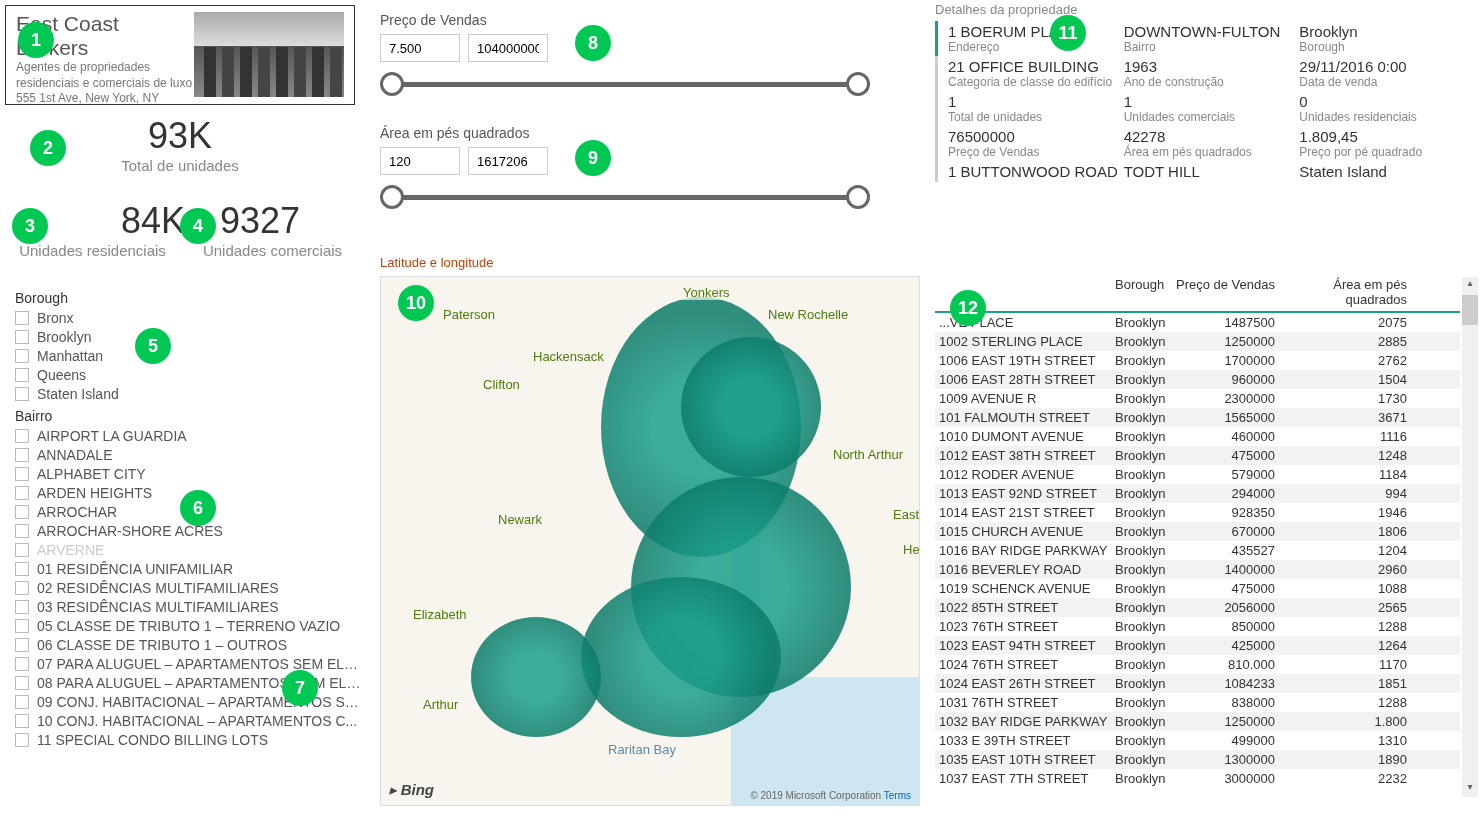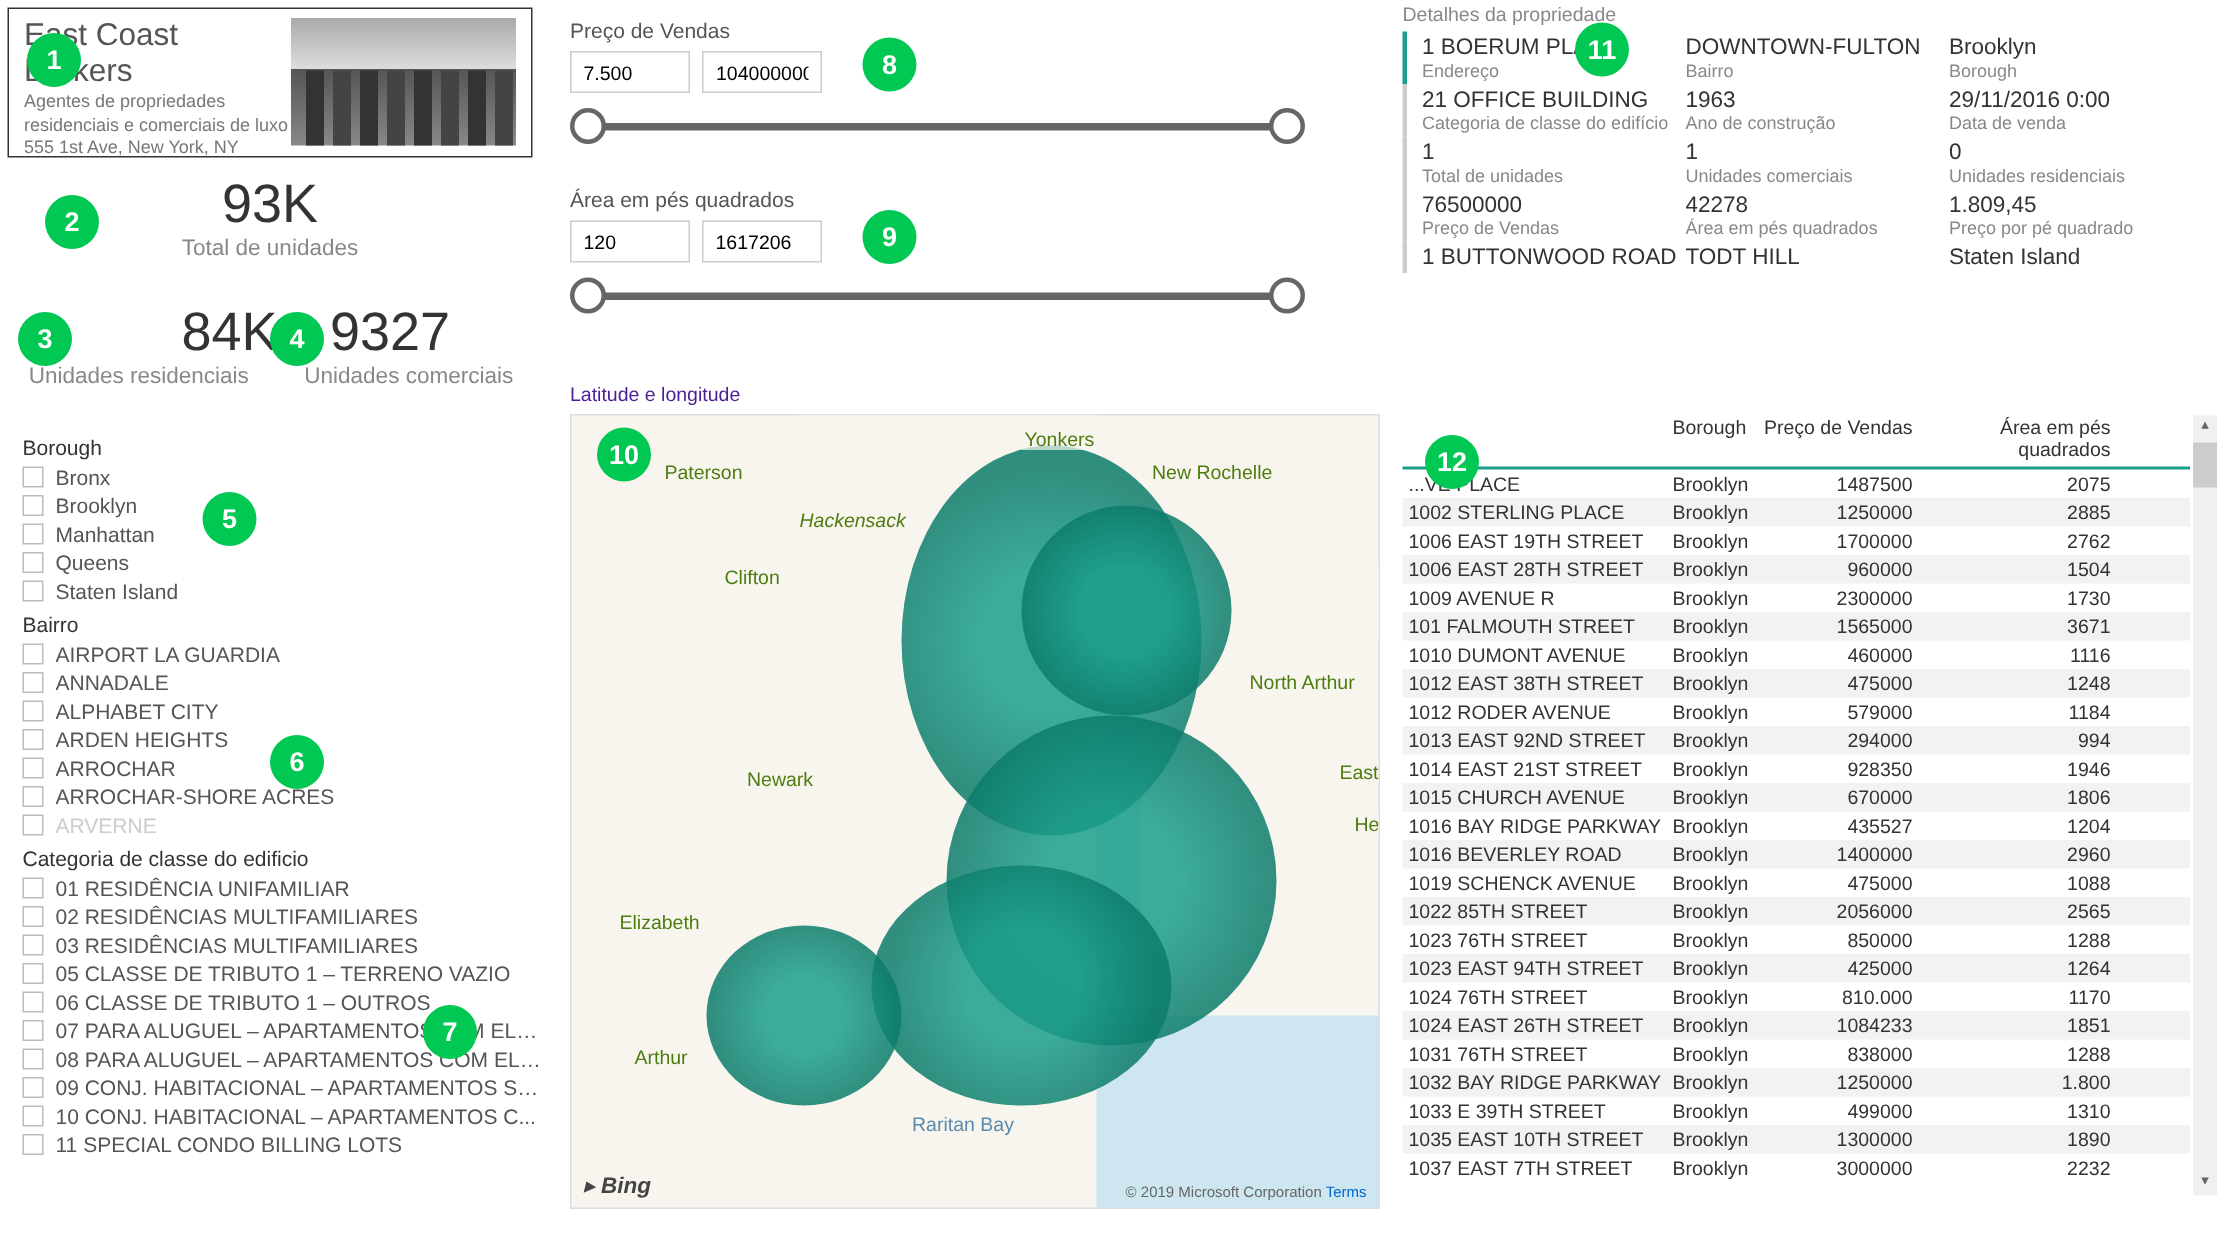--- a/index.html
+++ b/index.html
@@ -21,21 +21,21 @@
 .filter-label { font-size: 14px; color: #555; white-space: nowrap; overflow: hidden; text-overflow: ellipsis; }
 .filter-label.faded { color: #ccc; }
 .slider-block { position: absolute; }
 .slider-title { font-size: 14px; color: #555; margin-bottom: 6px; }
 .slider-inputs { display: flex; gap: 8px; margin-bottom: 10px; }
 .slider-input { width: 80px; height: 28px; border: 1px solid #ccc; padding: 4px 8px; font-size: 13px; }
 .slider-track { position: relative; width: 490px; height: 24px; }
 .slider-bar { position: absolute; top: 10px; left: 12px; right: 12px; height: 5px; background: #666; border-radius: 3px; }
 .slider-handle { position: absolute; top: 0; width: 24px; height: 24px; border: 3px solid #666; border-radius: 50%; background: #fff; }
 .map-block { position: absolute; left: 380px; top: 255px; width: 540px; }
-.map-title { font-size: 13px; color: #4c1d95; margin-bottom: 6px; }
+.map-title { font-size: 13px; color: #c2410c; margin-bottom: 6px; }
 .map-canvas { width: 540px; height: 530px; background: #cde6f0; position: relative; overflow: hidden; border: 1px solid #ddd; }
 .map-land { position: absolute; background: #f7f5ed; }
 .map-label { position: absolute; font-size: 13px; color: #4d7c0f; background: rgba(247,245,237,0.7); padding: 0 2px; }
 .map-cluster { position: absolute; background: radial-gradient(circle, #1b9e8a 30%, #0d7c6b 70%); border-radius: 50%; opacity: 0.85; }
 .map-bing { position: absolute; left: 8px; bottom: 6px; font-size: 15px; font-style: italic; font-weight: bold; color: #444; }
 .map-copy { position: absolute; right: 8px; bottom: 4px; font-size: 10px; color: #666; }
 .map-copy a { color: #0066cc; }
 .details-panel { position: absolute; left: 935px; top: 2px; width: 540px; }
 .details-title { font-size: 13px; color: #888; margin-bottom: 4px; }
 .details-row { display: flex; border-left: 3px solid #ccc; padding-left: 10px; margin-bottom: 0px; padding-top:2px; padding-bottom:2px; }
@@ -147,21 +147,20 @@
       </div>
       <div class="filter-item">
         <div class="filter-checkbox"></div>
         <div class="filter-label">ARROCHAR-SHORE ACRES</div>
       </div>
       <div class="filter-item">
         <div class="filter-checkbox"></div>
         <div class="filter-label faded">ARVERNE</div>
       </div>
     </div>
-  <div class="filter-title" style="margin-top:6px;">Categoria de classe do edificio</div>
   <div id="cat-list">
       <div class="filter-item">
         <div class="filter-checkbox"></div>
         <div class="filter-label">01 RESIDÊNCIA UNIFAMILIAR</div>
       </div>
       <div class="filter-item">
         <div class="filter-checkbox"></div>
         <div class="filter-label">02 RESIDÊNCIAS MULTIFAMILIARES</div>
       </div>
       <div class="filter-item">
@@ -234,21 +233,21 @@
 
     <div class="map-cluster" style="left:220px; top:20px; width:200px; height:260px;"></div>
     <div class="map-cluster" style="left:250px; top:200px; width:220px; height:220px;"></div>
     <div class="map-cluster" style="left:200px; top:300px; width:200px; height:160px;"></div>
     <div class="map-cluster" style="left:90px; top:340px; width:130px; height:120px;"></div>
     <div class="map-cluster" style="left:300px; top:60px; width:140px; height:140px;"></div>
 
     <div class="map-label" style="left:300px; top:8px;">Yonkers</div>
     <div class="map-label" style="left:60px; top:30px;">Paterson</div>
     <div class="map-label" style="left:385px; top:30px;">New Rochelle</div>
-    <div class="map-label" style="left:150px; top:62px;font-style:italic;">Hackensack</div>
+    <div class="map-label" style="left:150px; top:72px;">Hackensack</div>
     <div class="map-label" style="left:100px; top:100px;">Clifton</div>
     <div class="map-label" style="left:450px; top:170px;">North Arthur</div>
     <div class="map-label" style="left:115px; top:235px;">Newark</div>
     <div class="map-label" style="left:510px; top:230px;">East</div>
     <div class="map-label" style="left:520px; top:265px;">He</div>
     <div class="map-label" style="left:30px; top:330px;">Elizabeth</div>
     <div class="map-label" style="left:40px; top:420px;">Arthur</div>
     <div class="map-label" style="left:225px; top:465px; color:#5b8bb0;">Raritan Bay</div>
     <div class="map-bing"><span style="font-weight:normal;">▸ </span><span>Bing</span></div>
     <div class="map-copy"><span>© 2019 Microsoft Corporation</span> <a>Terms</a></div>

